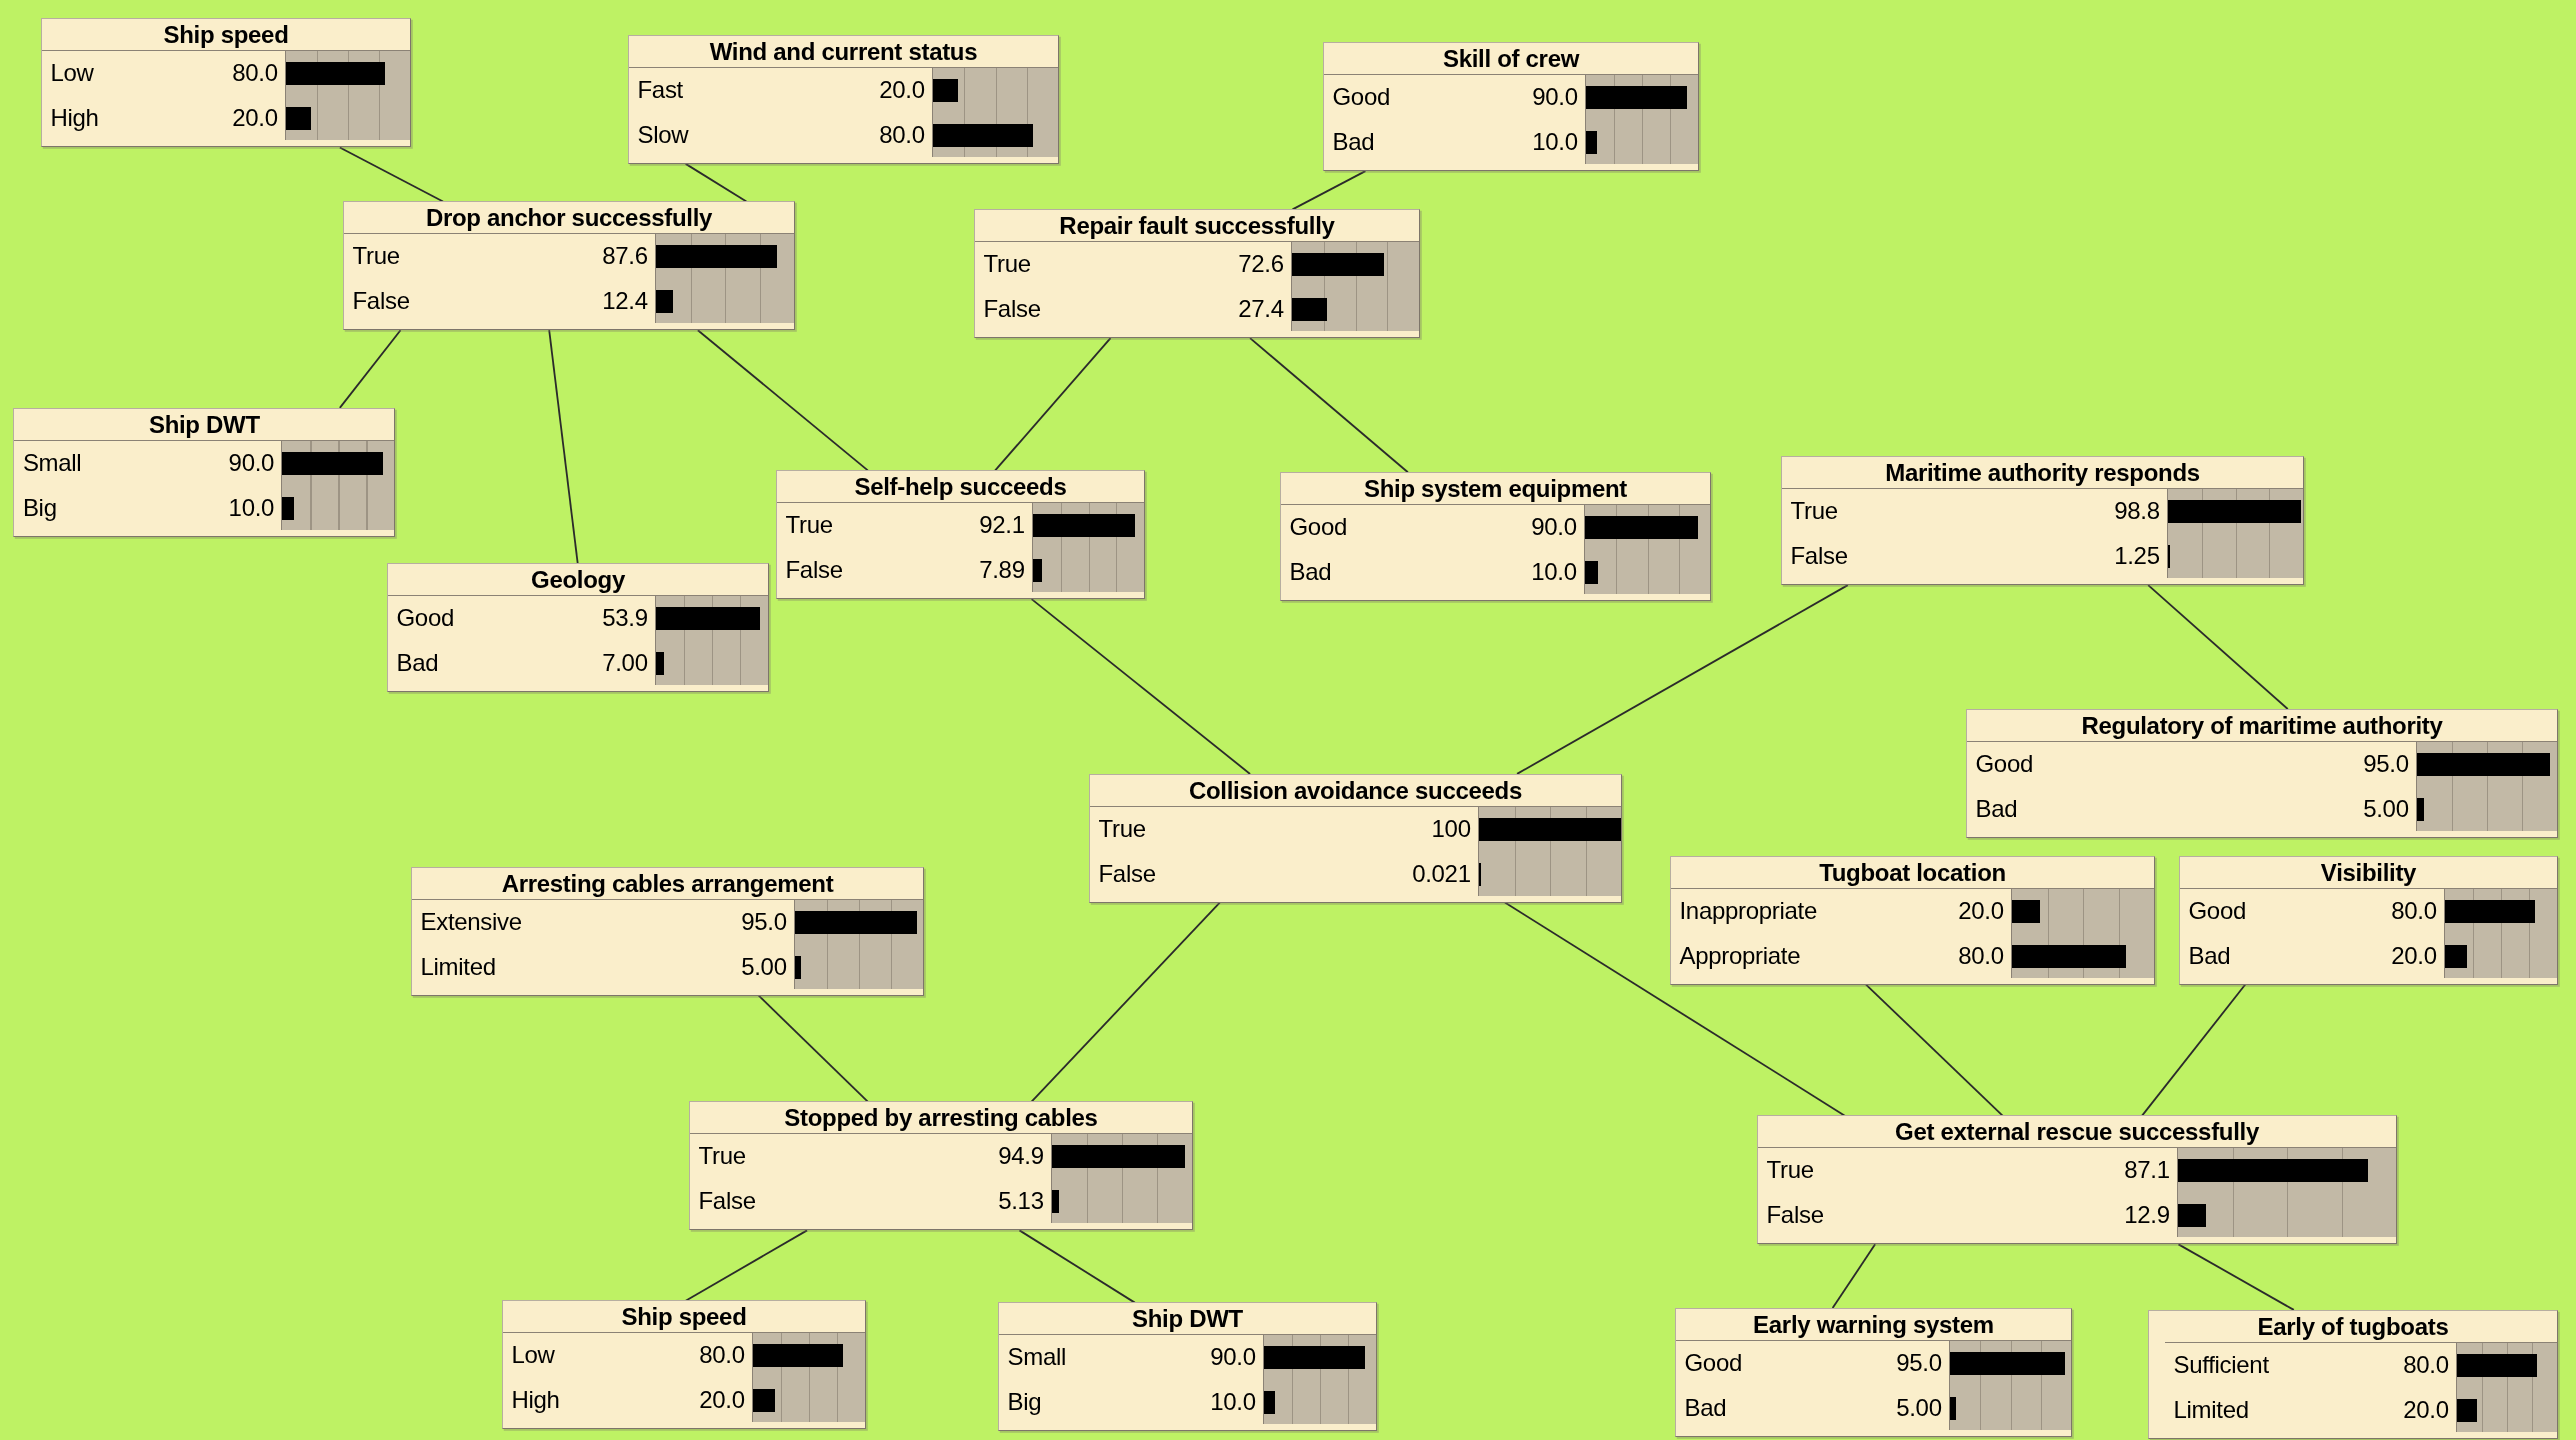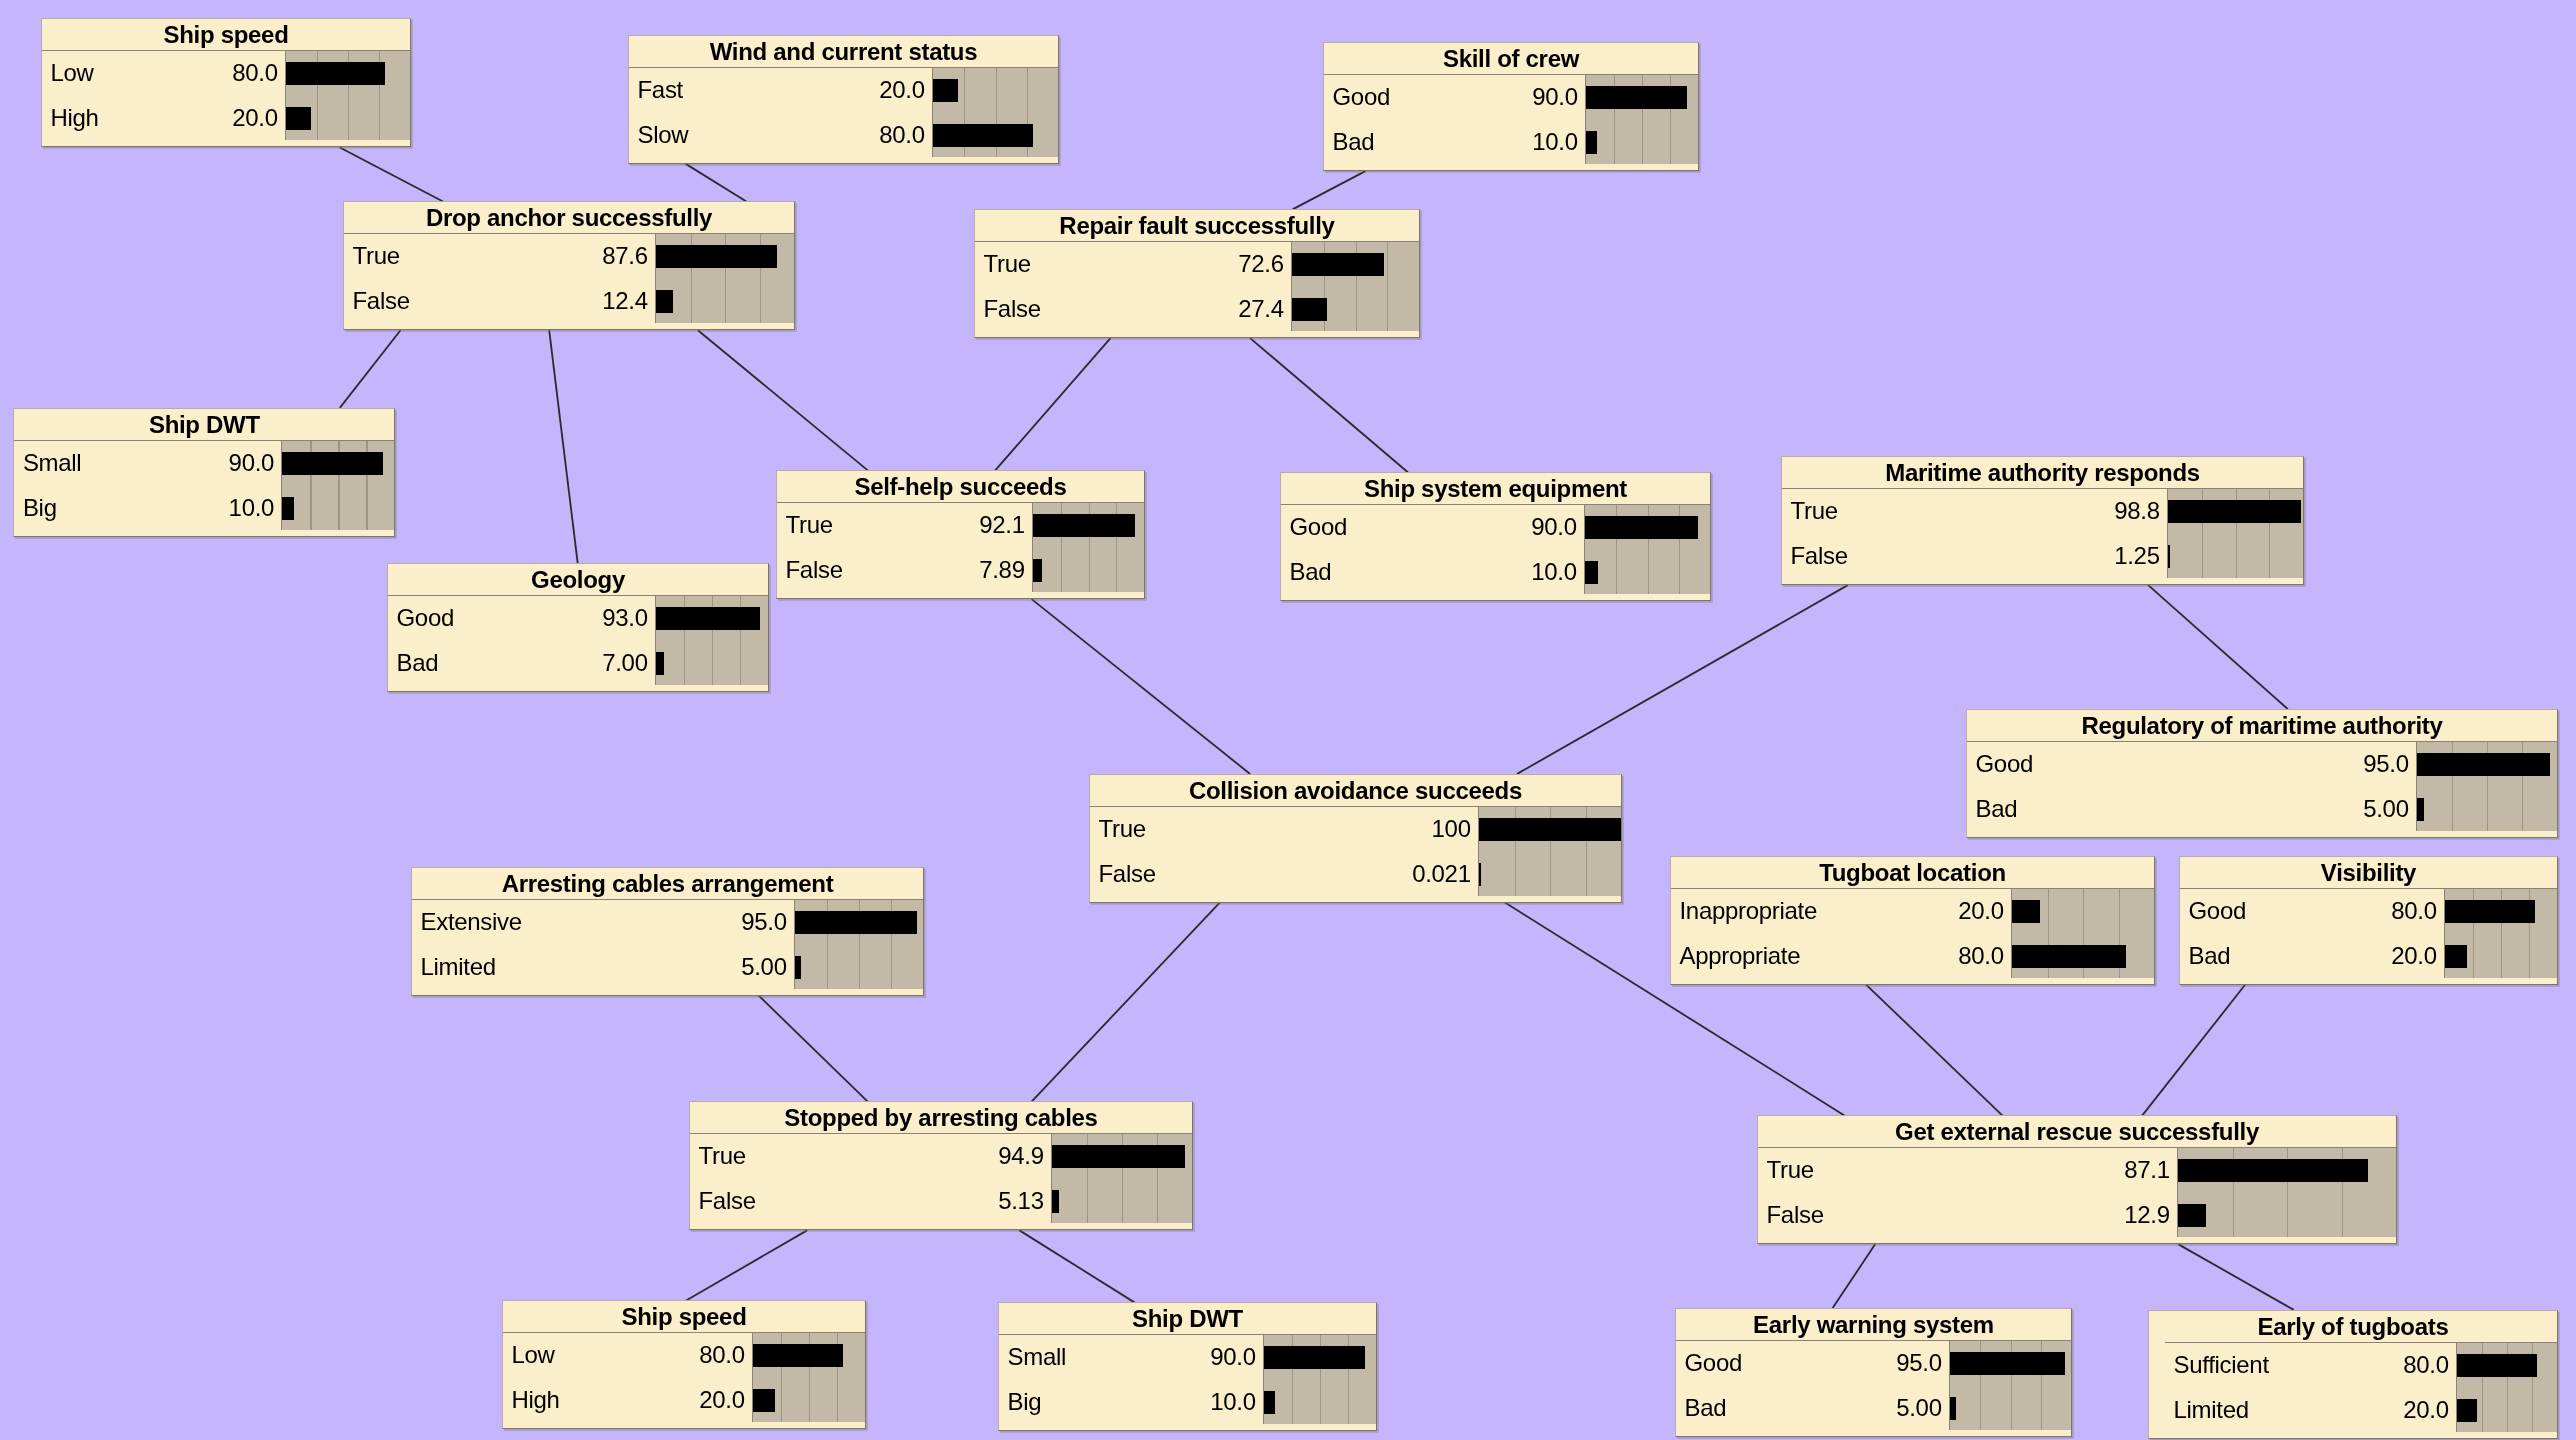--- a/index.html
+++ b/index.html
@@ -1,17 +1,17 @@
 <!DOCTYPE html>
 <html style="font-size:9.7px"><head>
 <meta charset="utf-8">
 <style>
   html,body{margin:0;padding:0;background:#ffffff;}
   body{font-family:"Liberation Sans","DejaVu Sans",sans-serif;}
-  #stage{position:relative;width:2576px;height:1441px;background:#c4b5fd;overflow:hidden;}
+  #stage{position:relative;width:2576px;height:1441px;background:#bef264;overflow:hidden;}
   #edges{position:absolute;left:0;top:0;width:2576px;height:1441px;pointer-events:none;}
 
   .node{
     position:absolute;
     background:#faeecb;
     border:1.8px solid #b7aea0;
     border-right-color:#7d756a;
     border-bottom-color:#7d756a;
     box-sizing:border-box;
     box-shadow:1.8px 1.8px 0 rgba(120,112,100,.35);
@@ -311,21 +311,21 @@
             </div>
           </div>
         </div>
       </div>
       <div class="node" style="left: 387px; top: 563px; width: 382px; height: 129px;">
         <div class="node-title">Geology</div>
         <div class="node-body" style="height: 89px;">
           <div class="labels" style="width: 267px;">
             <div class="row" style="height: 45px;">
               <span class="state">Good</span>
-              <span class="val">93.0</span>
+              <span class="val">53.9</span>
             </div>
             <div class="row" style="height: 45px;">
               <span class="state">Bad</span>
               <span class="val">7.00</span>
             </div>
           </div>
           <div class="bars">
             <div class="gridline" style="left: 25%;"></div>
             <div class="gridline" style="left: 50%;"></div>
             <div class="gridline" style="left: 75%;"></div>

